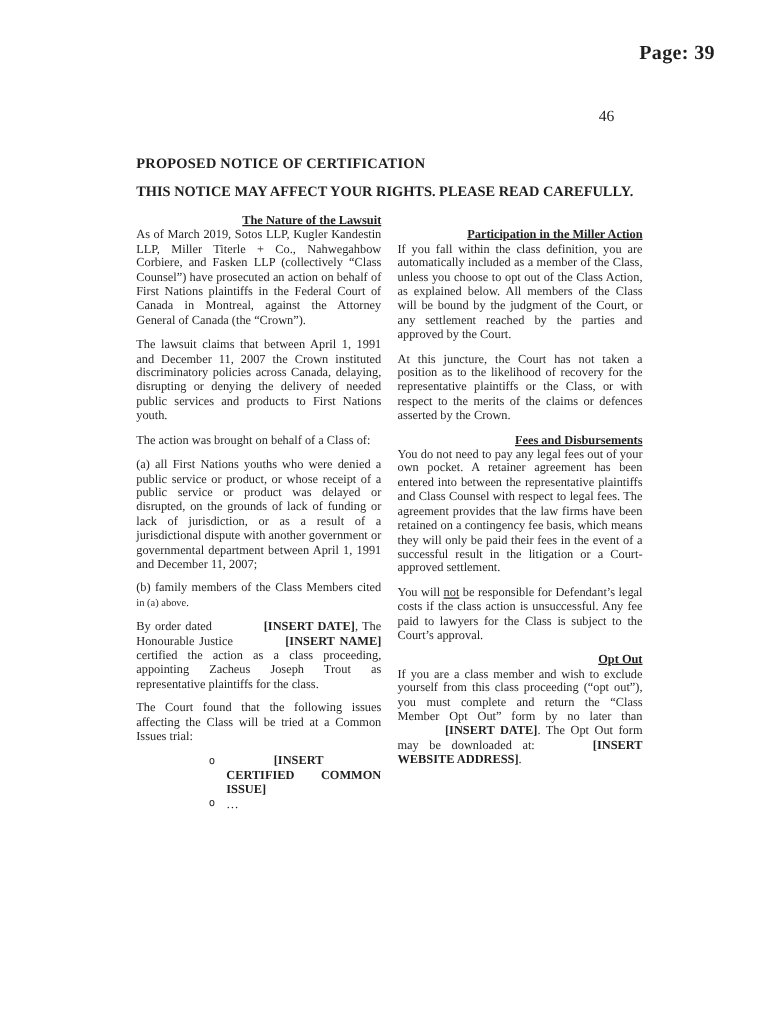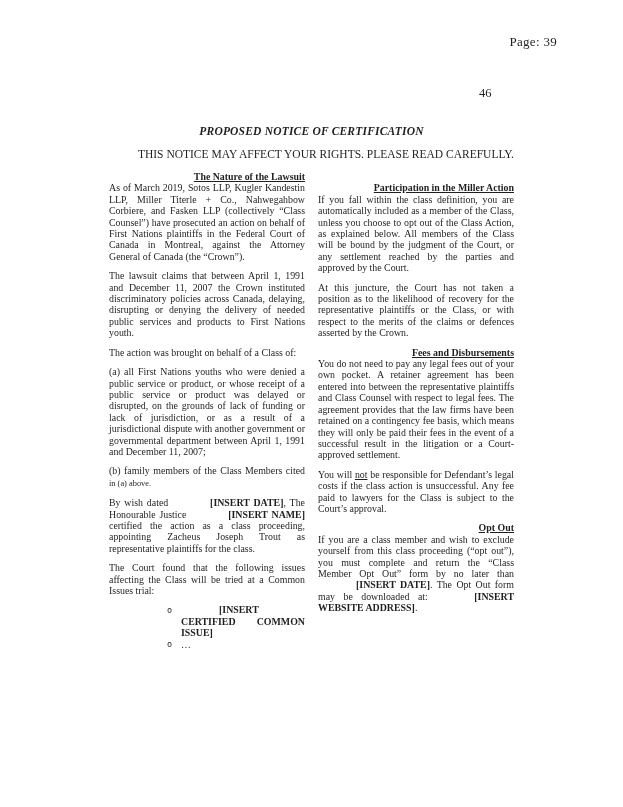--- a/index.html
+++ b/index.html
@@ -8,48 +8,47 @@
     width: 623px;
     height: 807px;
     background: #ffffff;
     font-family: "Liberation Serif", serif;
     color: #1f1f1f;
     overflow: hidden;
   }
   .viewer-page-label {
     position: absolute;
     top: 34px;
-    right: 66px;
-    font-size: 13px;
+    right: 51px;
+    font-size: 16px;
     letter-spacing: 0.3px;
     white-space: nowrap;
+    font-weight: bold;
   }
   .doc-page-number {
     position: absolute;
     top: 86px;
     left: 479px;
     font-size: 12.5px;
   }
   .doc {
     position: absolute;
     left: 109px;
     top: 124px;
     width: 405px;
   }
   .title {
-    text-align: center;
     font-weight: bold;
-    font-style: italic;
     font-size: 11.5px;
     line-height: 14px;
     letter-spacing: 0.2px;
   }
   .subtitle {
-    text-align: right;
-    font-weight: normal;
+    text-align: left;
+    font-weight: bold;
     font-size: 11.5px;
     line-height: 14px;
     margin-top: 9px;
   }
   .columns {
     display: flex;
     gap: 13px;
     margin-top: 10px;
   }
   .col {
@@ -97,21 +96,21 @@
     <div class="title">PROPOSED NOTICE OF CERTIFICATION</div>
     <div class="subtitle">THIS NOTICE MAY AFFECT YOUR RIGHTS. PLEASE READ CAREFULLY.</div>
     <div class="columns">
       <div class="col col-left" id="col-left">
           <div class="heading">The Nature of the Lawsuit</div>
           <p class="para"><span class="run">As of March 2019, Sotos LLP, Kugler Kandestin LLP, Miller Titerle + Co., Nahwegahbow Corbiere, and Fasken LLP (collectively “Class Counsel”) have prosecuted an action on behalf of First Nations plaintiffs in the Federal Court of Canada in Montreal, against the Attorney General of Canada (the “Crown”).</span></p>
           <p class="para"><span class="run">The lawsuit claims that between April 1, 1991 and December 11, 2007 the Crown instituted discriminatory policies across Canada, delaying, disrupting or denying the delivery of needed public services and products to First Nations youth.</span></p>
           <p class="para"><span class="run">The action was brought on behalf of a Class of:</span></p>
           <p class="para"><span class="run">(a) all First Nations youths who were denied a public service or product, or whose receipt of a public service or product was delayed or disrupted, on the grounds of lack of funding or lack of jurisdiction, or as a result of a jurisdictional dispute with another government or governmental department between April 1, 1991 and December 11, 2007;</span></p>
           <p class="para"><span class="run">(b) family members of the Class Members cited </span><span class="run sm">in (a) above.</span></p>
-          <p class="para"><span class="run">By wish dated </span><span class="run b">[INSERT DATE]</span><span class="run">, The Honourable Justice </span><span class="run b">[INSERT NAME]</span><span class="run"> certified the action as a class proceeding, appointing Zacheus Joseph Trout as representative plaintiffs for the class.</span></p>
+          <p class="para"><span class="run">By order dated </span><span class="run b">[INSERT DATE]</span><span class="run">, The Honourable Justice </span><span class="run b">[INSERT NAME]</span><span class="run"> certified the action as a class proceeding, appointing Zacheus Joseph Trout as representative plaintiffs for the class.</span></p>
           <p class="para"><span class="run">The Court found that the following issues affecting the Class will be tried at a Common Issues trial:</span></p>
           <div class="olist">
             <div class="li"><span class="marker">o</span><span class="li-body"><span class="run b">[INSERT CERTIFIED COMMON ISSUE]</span></span></div>
             <div class="li"><span class="marker">o</span><span class="li-body"><span class="run">…</span></span></div>
           </div>
         </div>
       <div class="col col-right" id="col-right">
           <div class="heading">Participation in the Miller Action</div>
           <p class="para"><span class="run">If you fall within the class definition, you are automatically included as a member of the Class, unless you choose to opt out of the Class Action, as explained below. All members of the Class will be bound by the judgment of the Court, or any settlement reached by the parties and approved by the Court.</span></p>
           <p class="para"><span class="run">At this juncture, the Court has not taken a position as to the likelihood of recovery for the representative plaintiffs or the Class, or with respect to the merits of the claims or defences asserted by the Crown.</span></p>

